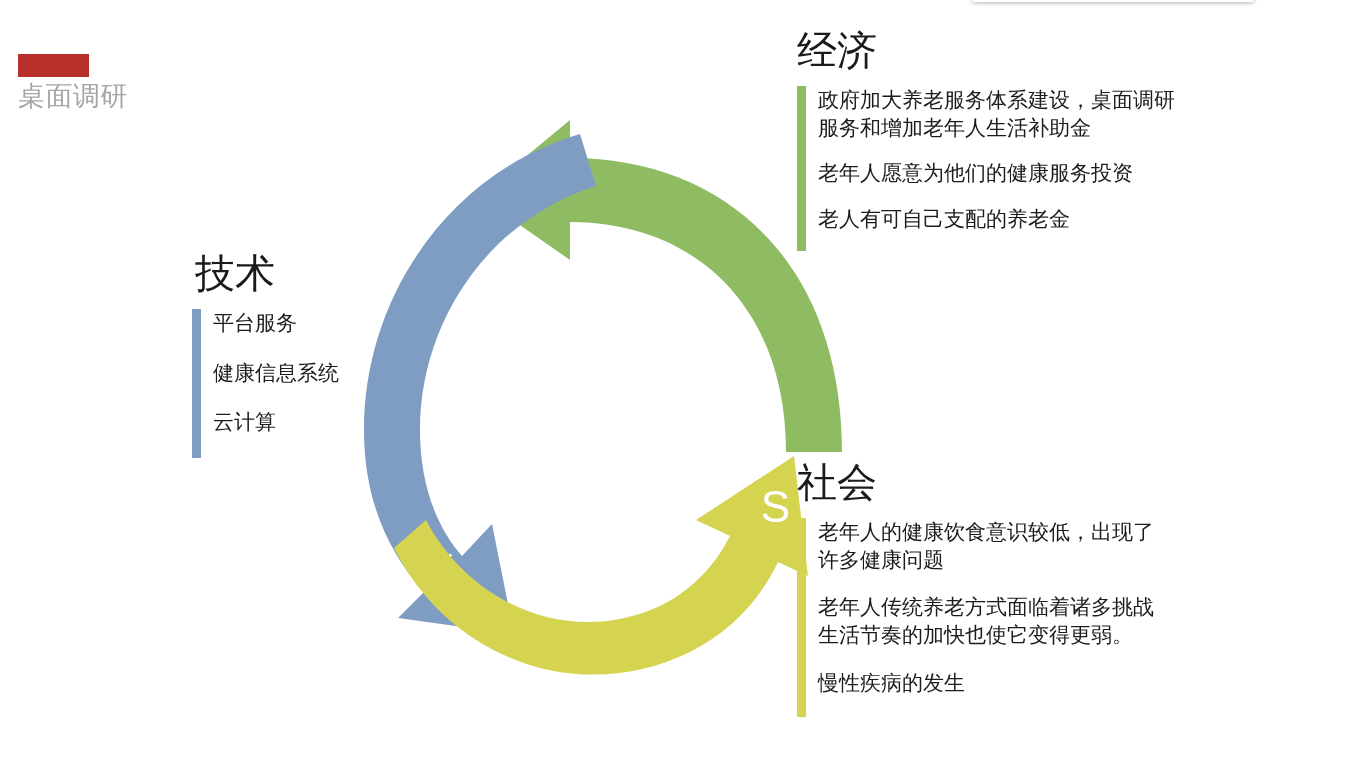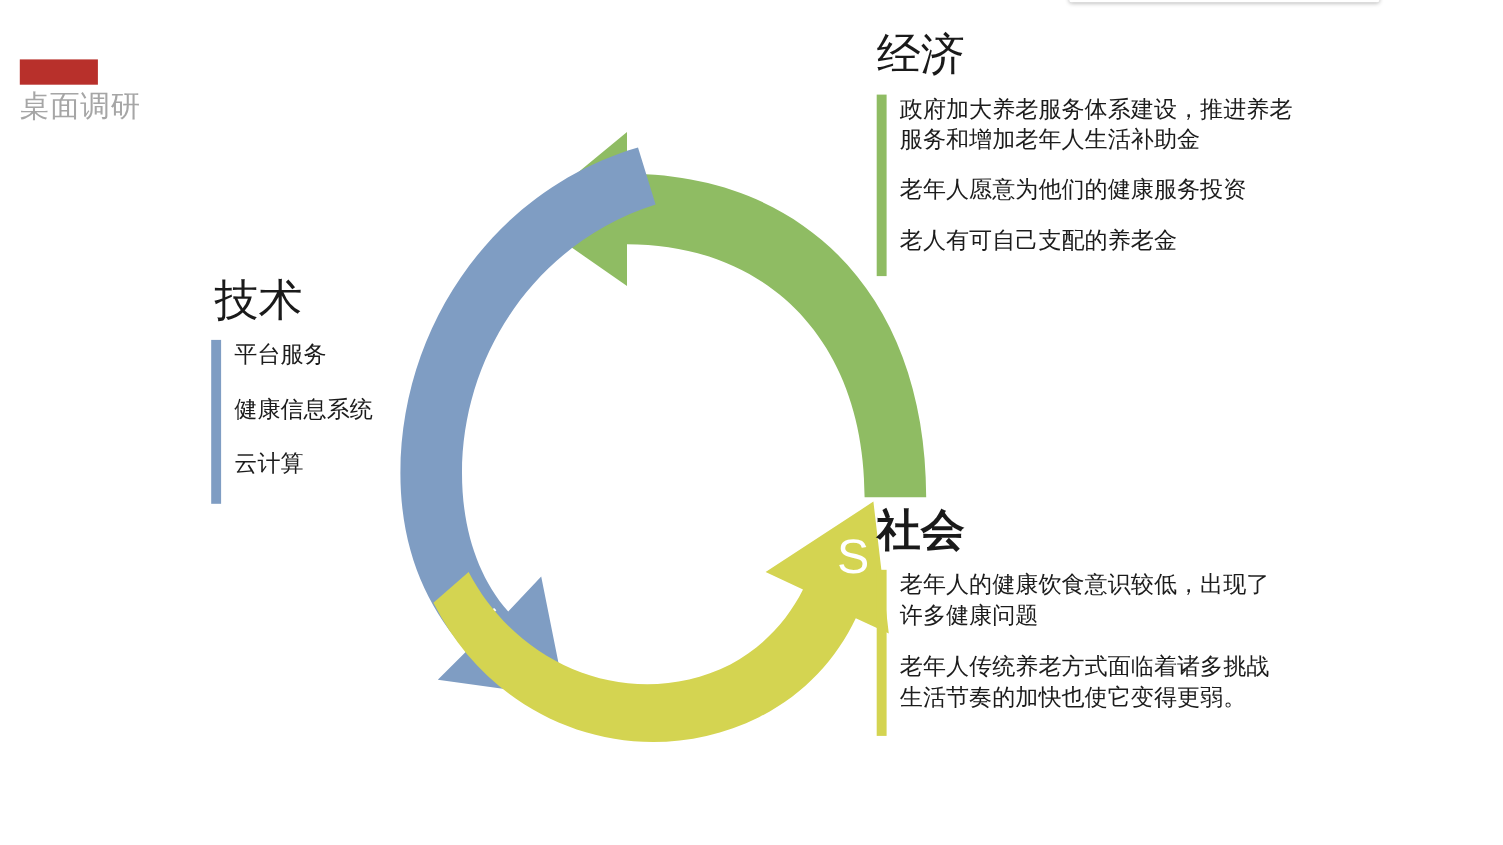--- a/index.html
+++ b/index.html
@@ -58,21 +58,21 @@
   #block-technology .block-title{margin-left:3px;}
   #block-technology .item{margin-bottom:22px;}
 
   
   #block-economy{left:797px;top:30px;}
   #block-economy .block-title{margin-left:0px;}
   #block-economy .item{margin-bottom:18px;}
 
   
   #block-society{left:797px;top:462px;}
-  #block-society .block-title{margin-left:0px;font-weight:bold;}
+  #block-society .block-title{margin-left:0px;}
   #block-society .item{margin-bottom:20px;}
 </style>
 </head>
 <body>
 
 <div class="slide">
 
   <div class="top-panel-edge"></div>
 
   <div class="brand">
@@ -142,34 +142,35 @@
         <div class="item">云计算</div>
       </div>
     </div>
   </div>
 
   <div class="block" id="block-economy">
     <div class="block-title">经济</div>
     <div class="block-body">
       <div class="accent" style="background:#8fbc63"></div>
       <div class="items">
-        <div class="item">政府加大养老服务体系建设，推进养老
+        <div class="item">政府加大养老服务体系建设，桌面调研
 服务和增加老年人生活补助金</div>
         <div class="item">老年人愿意为他们的健康服务投资</div>
         <div class="item">老人有可自己支配的养老金</div>
       </div>
     </div>
   </div>
 
   <div class="block" id="block-society">
     <div class="block-title">社会</div>
     <div class="block-body">
       <div class="accent" style="background:#d4d451"></div>
       <div class="items">
         <div class="item">老年人的健康饮食意识较低，出现了
 许多健康问题</div>
         <div class="item">老年人传统养老方式面临着诸多挑战
 生活节奏的加快也使它变得更弱。</div>
+        <div class="item">慢性疾病的发生</div>
       </div>
     </div>
   </div>
 
 </div>
 
 </body></html>

